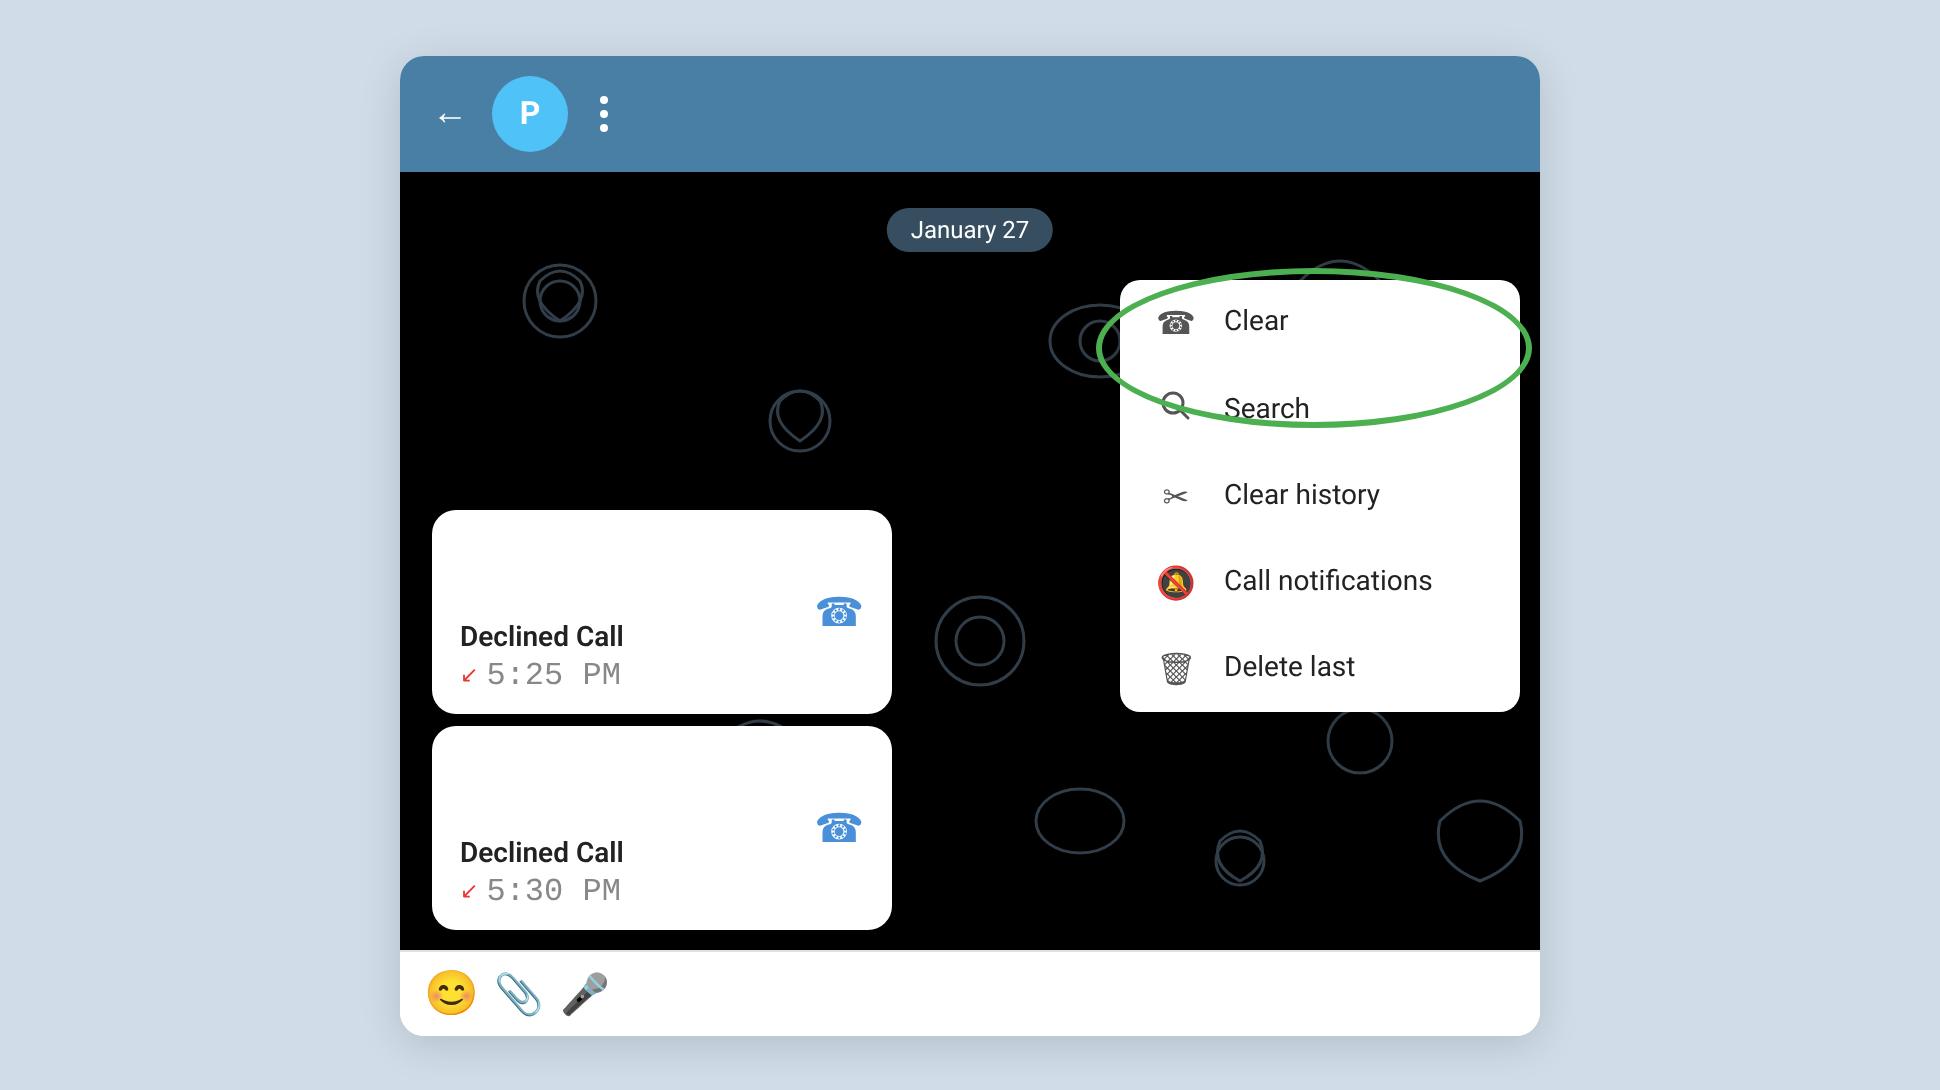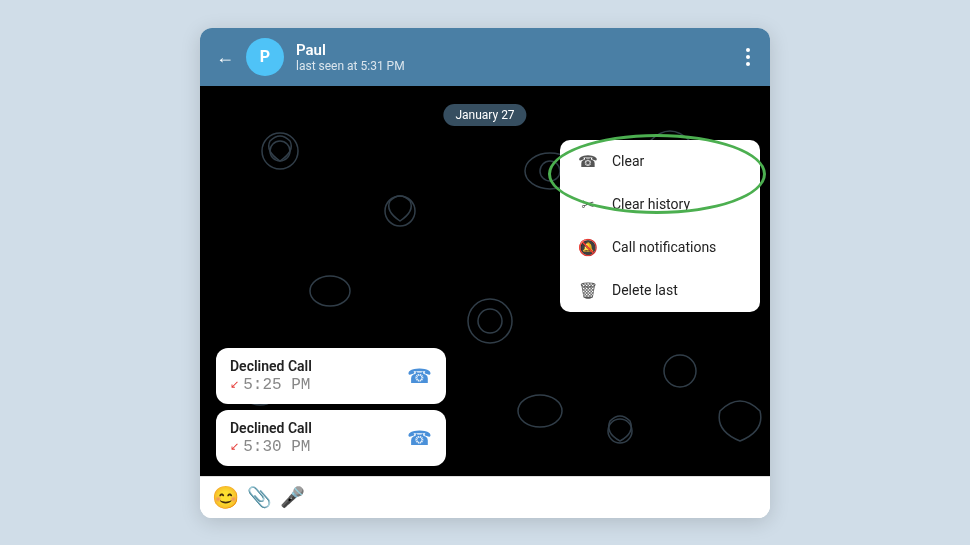--- a/index.html
+++ b/index.html
@@ -119,20 +119,21 @@
       padding: 10px 14px;
       display: flex;
       align-items: center;
       justify-content: space-between;
       box-shadow: 0 1px 3px rgba(0,0,0,0.1);
       max-width: 230px;
     }
     .call-bubble-left {
       display: flex;
       flex-direction: column;
+      margin-top: 46px;
     }
     .call-title {
       font-size: 14px;
       font-weight: 600;
       color: #222;
     }
     .call-time-row {
       display: flex;
       align-items: center;
       gap: 4px;
@@ -240,24 +241,20 @@
     }
   </style>
 </head>
 <body>
 
 <div class="chat-window">
 
   <div class="chat-header">
     <div class="back-arrow">←</div>
     <div class="avatar-circle">P</div>
-    <div class="header-info">
-      <div class="header-name">Paul</div>
-      <div class="header-status">last seen at 5:31 PM</div>
-    </div>
     <div class="header-menu-icon">
       <div class="dot"></div>
       <div class="dot"></div>
       <div class="dot"></div>
     </div>
   </div>
 
   <div class="chat-body">
 
     <svg class="pattern-svg" viewBox="0 0 570 380" xmlns="http://www.w3.org/2000/svg">
@@ -326,20 +323,29 @@
         <div class="call-phone-icon">☎</div>
       </div>
     </div>
 
     <div class="dropdown-menu">
       <div class="dropdown-item">
         <span class="dropdown-item-icon">☎</span>
         <span>Clear</span>
       </div>
       <div class="dropdown-item">
+        <span class="dropdown-item-icon">
+          <svg width="16" height="16" viewBox="0 0 16 16" fill="none" xmlns="http://www.w3.org/2000/svg">
+            <circle cx="6.5" cy="6.5" r="5" stroke="#555" stroke-width="1.5"></circle>
+            <path d="M10 10L14 14" stroke="#555" stroke-width="1.5" stroke-linecap="round"></path>
+          </svg>
+        </span>
+        <span>Search</span>
+      </div>
+      <div class="dropdown-item">
         <span class="dropdown-item-icon">✂</span>
         <span>Clear history</span>
       </div>
       <div class="dropdown-item">
         <span class="dropdown-item-icon">🔕</span>
         <span>Call notifications</span>
       </div>
       <div class="dropdown-item">
         <span class="dropdown-item-icon">🗑</span>
         <span>Delete last</span>

